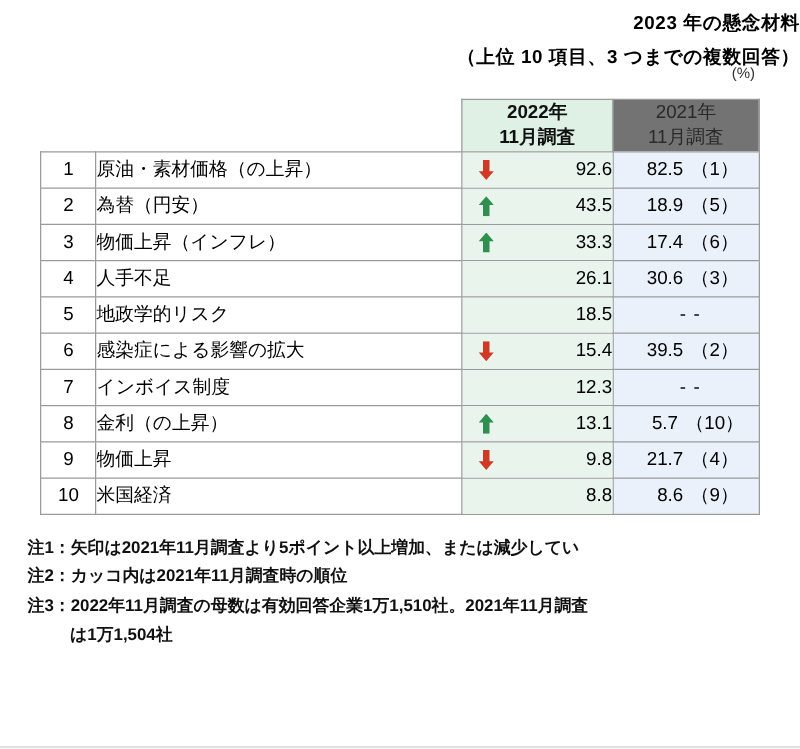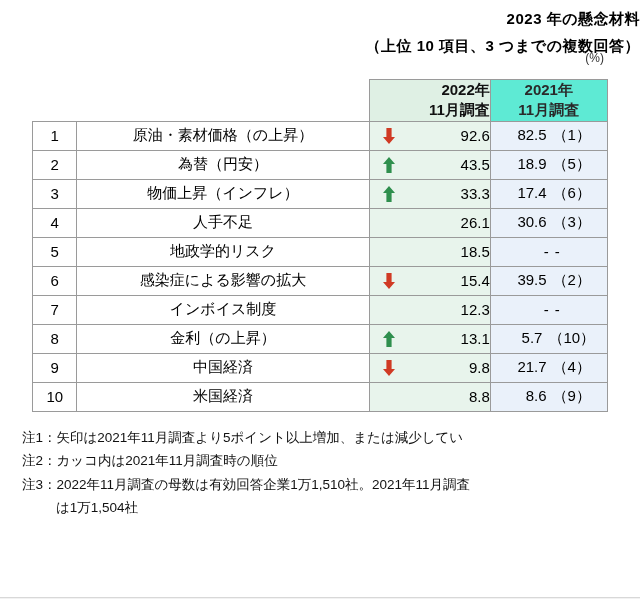--- a/index.html
+++ b/index.html
@@ -53,38 +53,38 @@
     table-layout: fixed;
   }
   table.main td, table.main th {
     border: 1px solid #9a9a9a;
     font-size: 15px;
     padding: 0;
     height: 28px;
     vertical-align: middle;
   }
   .col-rank { width: 44px; text-align: center; }
-  .col-label { width: 292px; text-align: center; }
-  .col-2022 { width: 120px; background: #e8f4ec; text-align: right; }
+  .col-label { width: 292px; }
+  .col-2022 { width: 120px; background: #e8f4ec; }
   .col-2021 { width: 116px; background: #eaf1fa; }
 
   thead th {
     height: 30px;
     font-weight: bold;
     text-align: center;
     font-size: 15px;
   }
   thead th.h2022 {
     background: #dff0e4;
     color: #111;
   }
   thead th.h2021 {
-    background: #5eead4;
+    background: #737373;
     color: #2a2a2a;
-    font-weight: bold;
+    font-weight: normal;
   }
   thead th.blank {
     border: none;
     background: transparent;
   }
   .hdr-inner {
     line-height: 1.35;
     padding: 3px 0;
   }
   .hdr-inner .l1 { display: block; }
@@ -120,21 +120,21 @@
     display: inline-block;
     min-width: 40px;
     text-align: right;
   }
   .notes {
     margin: 14px 0 0 22px;
     font-size: 13.5px;
     line-height: 1.75;
     color: #111;
   }
-  .note-line { white-space: pre-wrap; }
+  .note-line { white-space: pre-wrap; font-weight: bold; }
   .note-cont { margin-left: 34px; }
   .bottombar {
     position: absolute;
     left: 0;
     bottom: 0;
     width: 100%;
     height: 9px;
     background: #f2f2f2;
     border-top: 1px solid #d8d8d8;
   }
@@ -226,21 +226,21 @@
         <tr>
           <td class="col-rank">8</td>
           <td class="col-label">金利（の上昇）</td>
           <td class="col-2022 val-cell"><span class="arrow"><svg width="14" height="16" viewBox="0 0 14 16">
                 <path d="M7 0 L13 7 L9.6 7 L9.6 16 L4.4 16 L4.4 7 L1 7 Z" fill="#2f8f4e"></path>
               </svg></span><span>13.1</span></td>
           <td class="col-2021 val-2021"><span class="num">5.7</span><span class="rank-paren">（10）</span></td>
         </tr>
         <tr>
           <td class="col-rank">9</td>
-          <td class="col-label">中国経済</td>
+          <td class="col-label">物価上昇</td>
           <td class="col-2022 val-cell"><span class="arrow"><svg width="14" height="16" viewBox="0 0 14 16">
                 <path d="M7 16 L13 9 L9.6 9 L9.6 0 L4.4 0 L4.4 9 L1 9 Z" fill="#d03a24"></path>
               </svg></span><span>9.8</span></td>
           <td class="col-2021 val-2021"><span class="num">21.7</span><span class="rank-paren">（4）</span></td>
         </tr>
         <tr>
           <td class="col-rank">10</td>
           <td class="col-label">米国経済</td>
           <td class="col-2022 val-cell"><span>8.8</span></td>
           <td class="col-2021 val-2021"><span class="num">8.6</span><span class="rank-paren">（9）</span></td>

